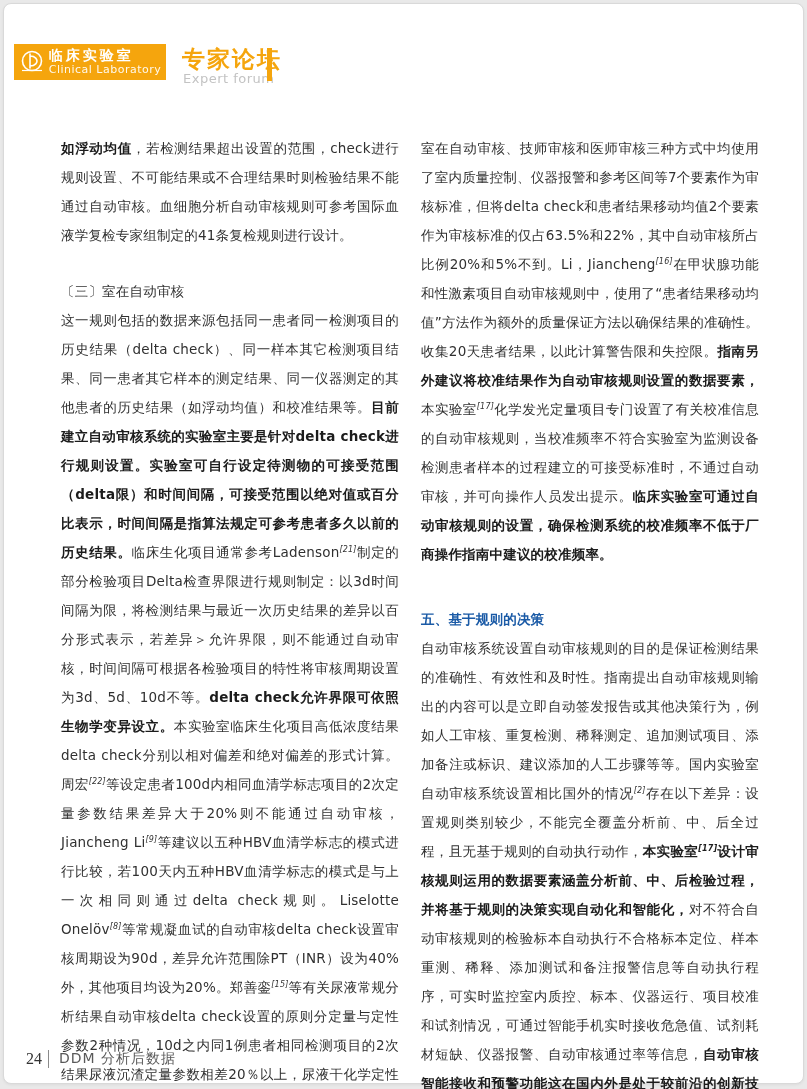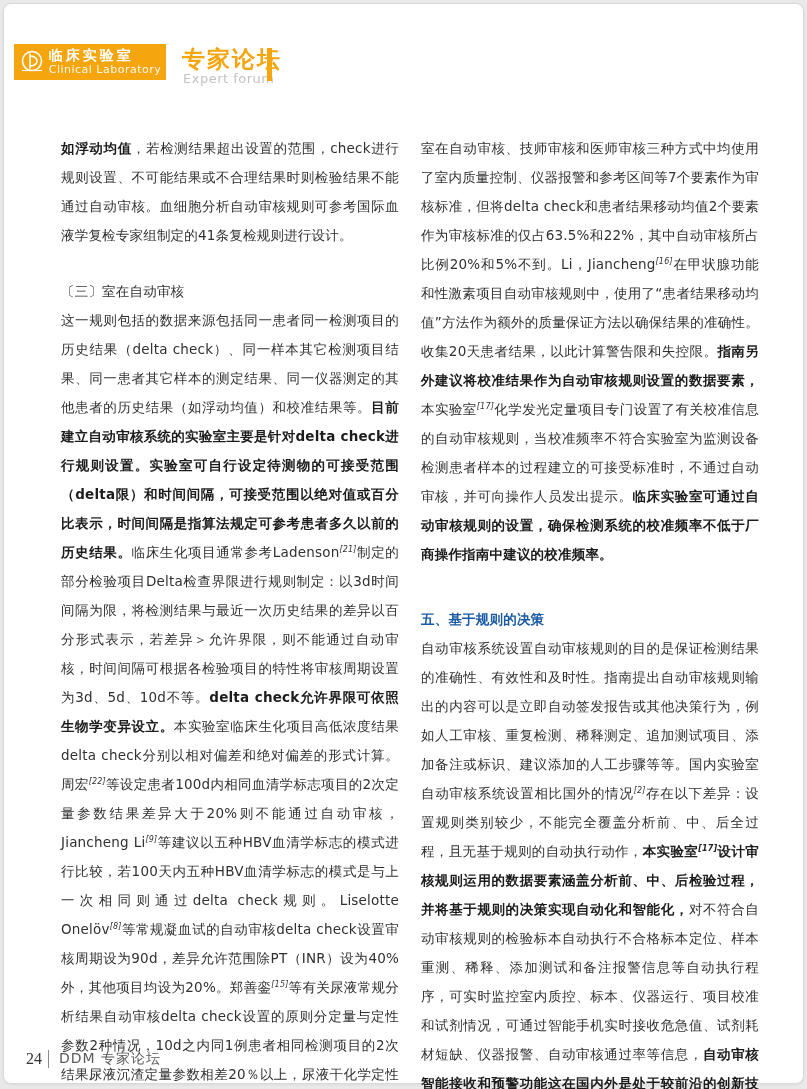--- a/index.html
+++ b/index.html
@@ -81,16 +81,16 @@
     </div>
   <div class="col col-right" id="col-right">
       <p class="para"><span>室在自动审核、技师审核和医师审核三种方式中均使用了室内质量控制、仪器报警和参考区间等7个要素作为审核标准，但将delta check和患者结果移动均值2个要素作为审核标准的仅占63.5%和22%，其中自动审核所占比例20%和5%不到。Li，Jiancheng</span><sup>[16]</sup><span>在甲状腺功能和性激素项目自动审核规则中，使用了“患者结果移动均值”方法作为额外的质量保证方法以确保结果的准确性。收集20天患者结果，以此计算警告限和失控限。</span><span class="b">指南另外建议将校准结果作为自动审核规则设置的数据要素，</span><span>本实验室</span><sup>[17]</sup><span>化学发光定量项目专门设置了有关校准信息的自动审核规则，当校准频率不符合实验室为监测设备检测患者样本的过程建立的可接受标准时，不通过自动审核，并可向操作人员发出提示。</span><span class="b">临床实验室可通过自动审核规则的设置，确保检测系统的校准频率不低于厂商操作指南中建议的校准频率。</span></p>
       <p class="para heading-blue" style="margin-top: 36px;"><span>五、基于规则的决策</span></p>
       <p class="para"><span>自动审核系统设置自动审核规则的目的是保证检测结果的准确性、有效性和及时性。指南提出自动审核规则输出的内容可以是立即自动签发报告或其他决策行为，例如人工审核、重复检测、稀释测定、追加测试项目、添加备注或标识、建议添加的人工步骤等等。国内实验室自动审核系统设置相比国外的情况</span><sup>[2]</sup><span>存在以下差异：设置规则类别较少，不能完全覆盖分析前、中、后全过程，且无基于规则的自动执行动作，</span><span class="b">本实验室</span><sup class="b">[17]</sup><span class="b">设计审核规则运用的数据要素涵盖分析前、中、后检验过程，并将基于规则的决策实现自动化和智能化，</span><span>对不符合自动审核规则的检验标本自动执行不合格标本定位、样本重测、稀释、添加测试和备注报警信息等自动执行程序，可实时监控室内质控、标本、仪器运行、项目校准和试剂情况，可通过智能手机实时接收危急值、试剂耗材短缺、仪器报警、自动审核通过率等信息，</span><span class="b">自动审核智能接收和预警功能这在国内外是处于较前沿的创新技术。基于规则的决策列举如下：</span></p>
     </div>
 
   <div class="footer">
     <span class="page-number">24</span>
     <span class="footer-divider"></span>
-    <span class="journal-name">DDM 专家论坛</span>
+    <span class="journal-name">DDM 分析后数据</span>
   </div>
 
 </div>
 
 </body></html>

